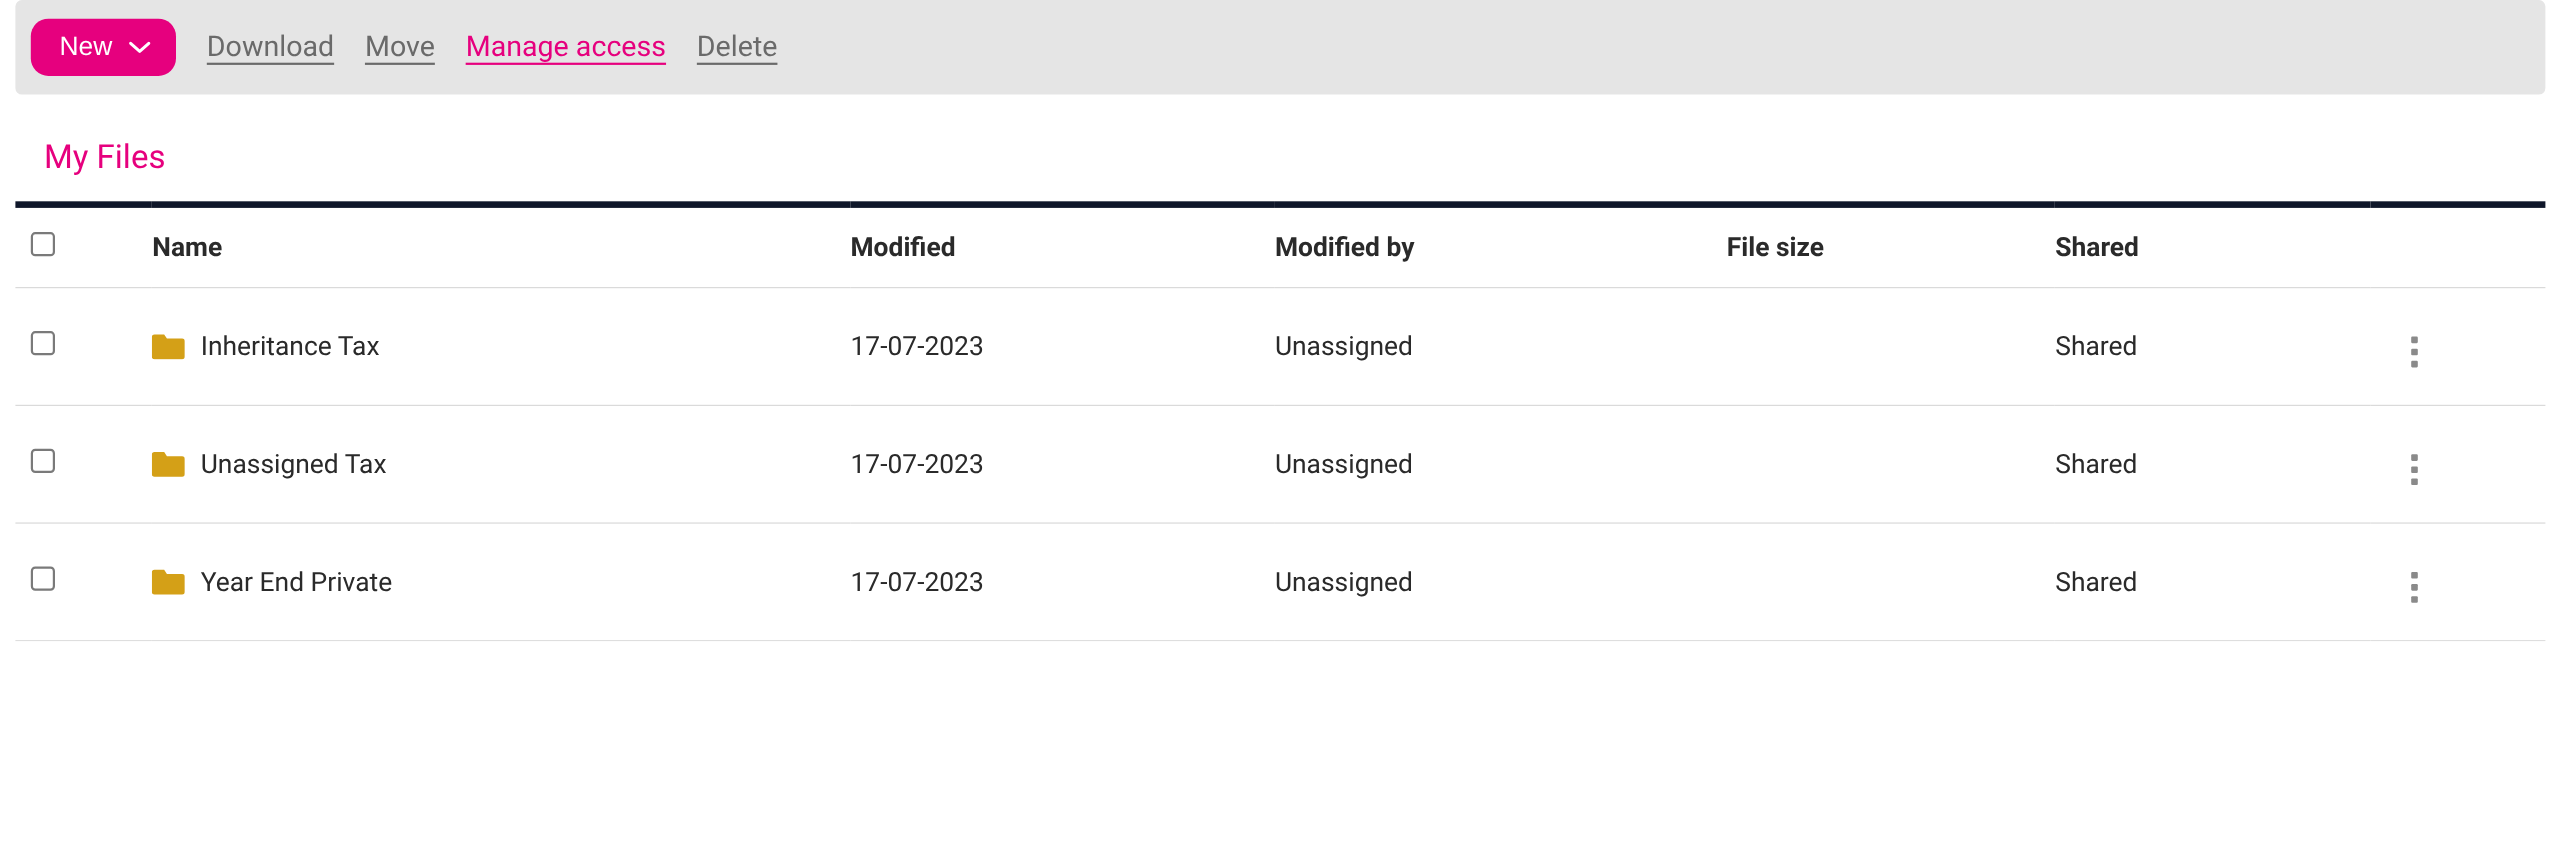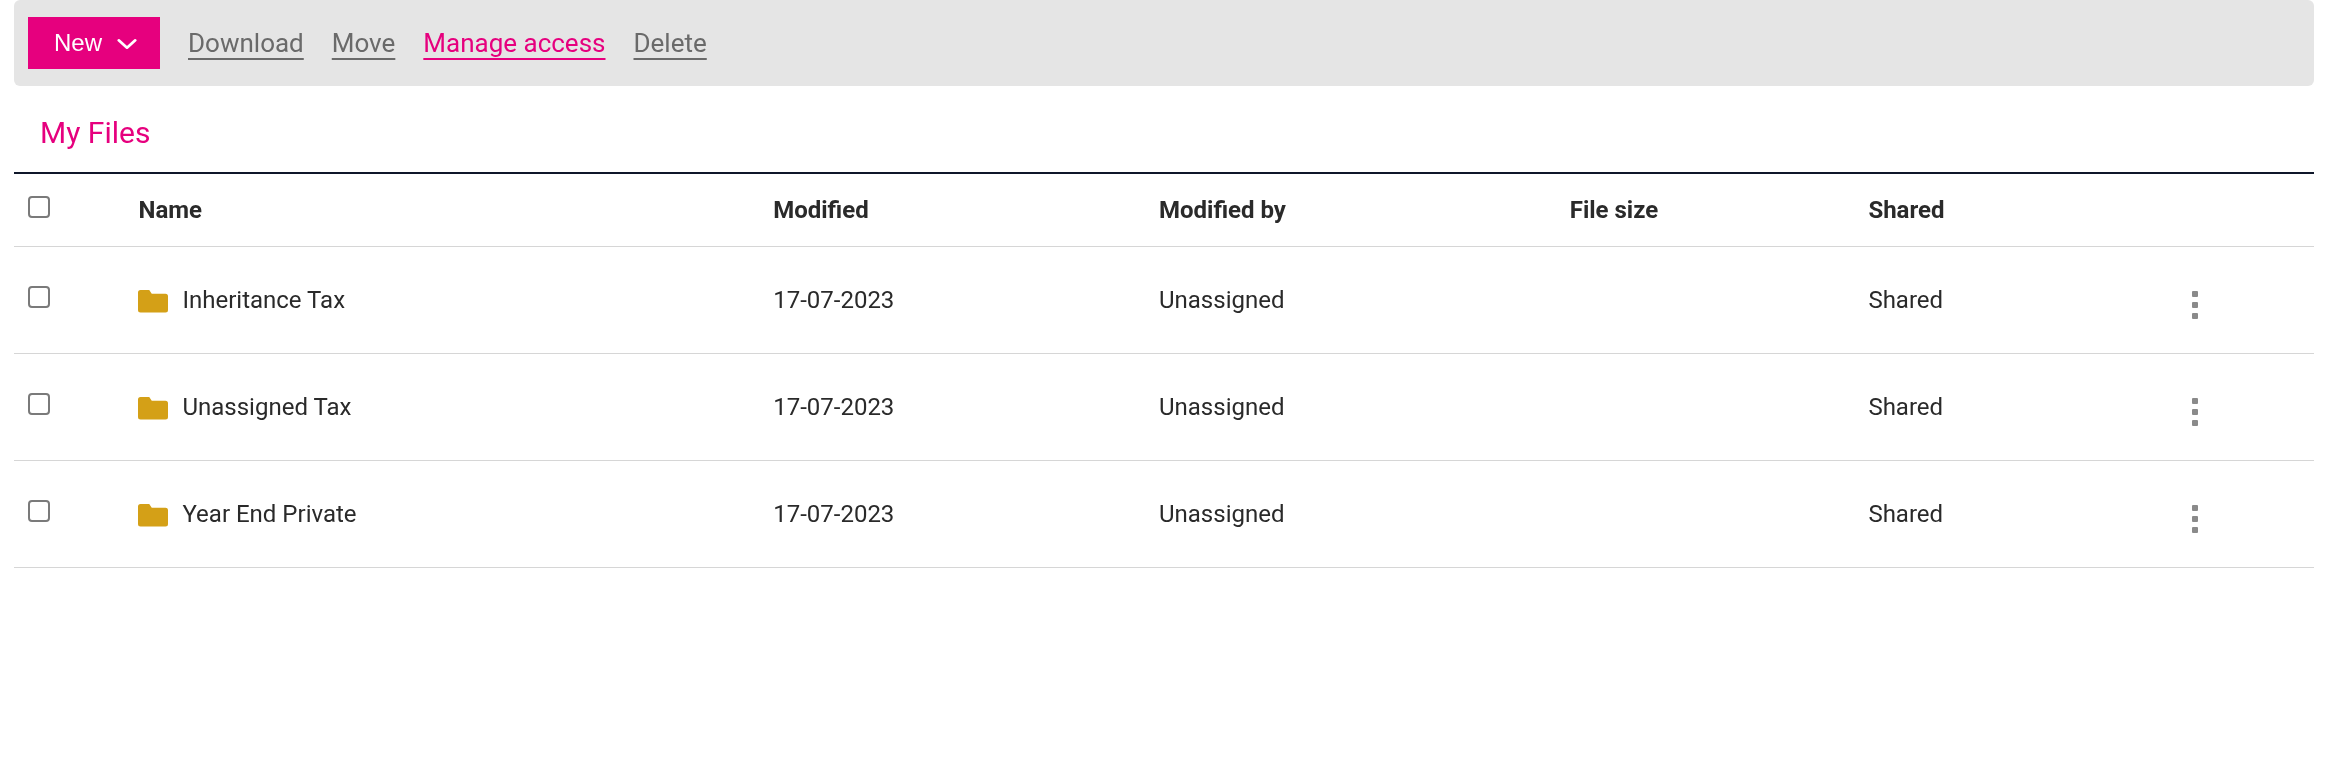--- a/index.html
+++ b/index.html
@@ -18,21 +18,21 @@
     display: flex;
     align-items: center;
     gap: 28px;
     border-radius: 6px;
     margin: 0 14px;
   }
   .new-button {
     background: #e6007e;
     color: #fff;
     border: none;
-    border-radius: 0;
+    border-radius: 16px;
     padding: 12px 22px 12px 26px;
     font-size: 24px;
     font-weight: 500;
     display: flex;
     align-items: center;
     gap: 14px;
     cursor: pointer;
   }
   .new-button svg {
     width: 22px;
@@ -46,34 +46,34 @@
     text-underline-offset: 6px;
     cursor: pointer;
   }
   .toolbar-link.active {
     color: #e6007e;
   }
   .page-title {
     color: #e6007e;
     font-size: 30px;
     font-weight: 400;
-    margin: 29px 0 22px 40px;
+    margin: 40px 0 22px 40px;
   }
   .file-table {
     width: calc(100% - 28px);
     margin: 0 14px;
     border-collapse: collapse;
   }
   .file-table thead th {
     text-align: left;
     font-size: 24px;
     font-weight: 700;
     color: #2a2a2a;
     padding: 22px 10px 22px 0;
-    border-top: 2px solid #0f172a;
+    border-top: 6px solid #0f172a;
     border-bottom: 1px solid #d6d6d6;
   }
   .file-table tbody td {
     font-size: 24px;
     color: #2a2a2a;
     padding: 28px 10px 28px 0;
     border-bottom: 1px solid #d6d6d6;
     vertical-align: middle;
   }
   .col-checkbox {
@@ -90,21 +90,21 @@
     width: 22px;
     height: 22px;
     border: 2px solid #7a7a7a;
     border-radius: 4px;
     background: #fff;
     display: inline-block;
     cursor: pointer;
   }
   .name-cell {
     display: flex;
-    align-items: center;
+    align-items: flex-start;
     gap: 14px;
   }
   .folder-icon {
     width: 30px;
     height: 26px;
     flex-shrink: 0;
   }
   .folder-icon svg {
     width: 100%;
     height: 100%;

